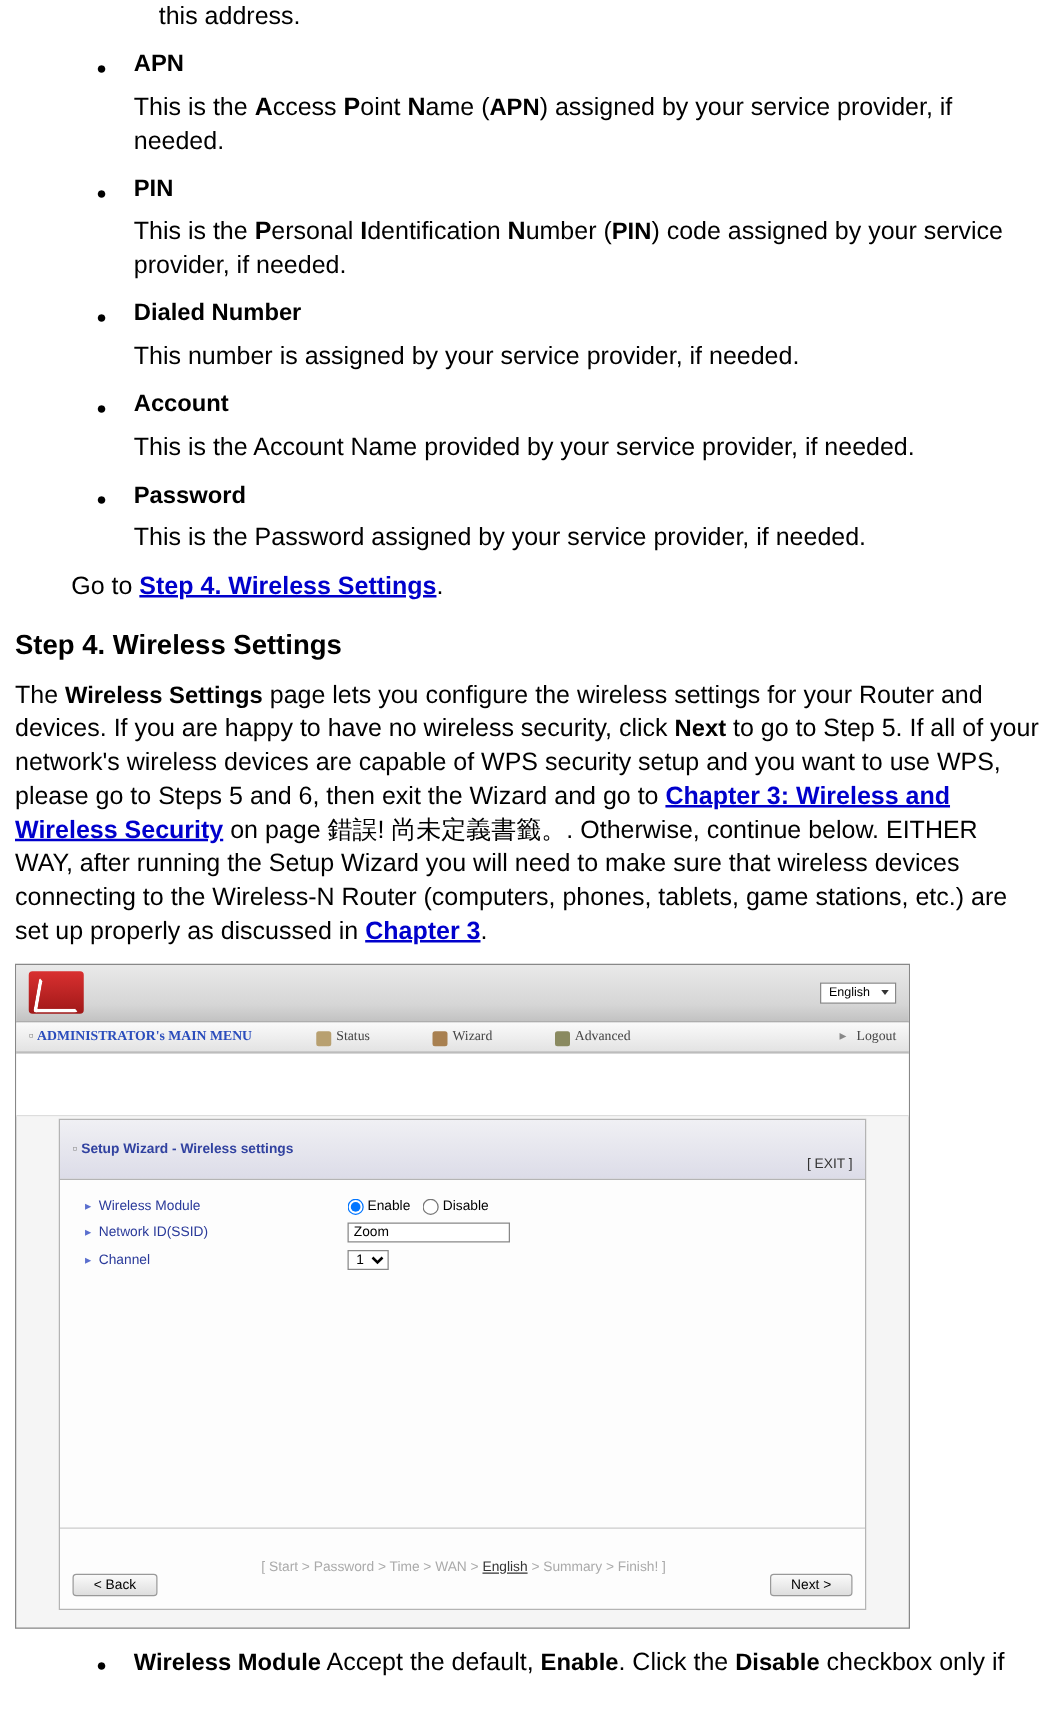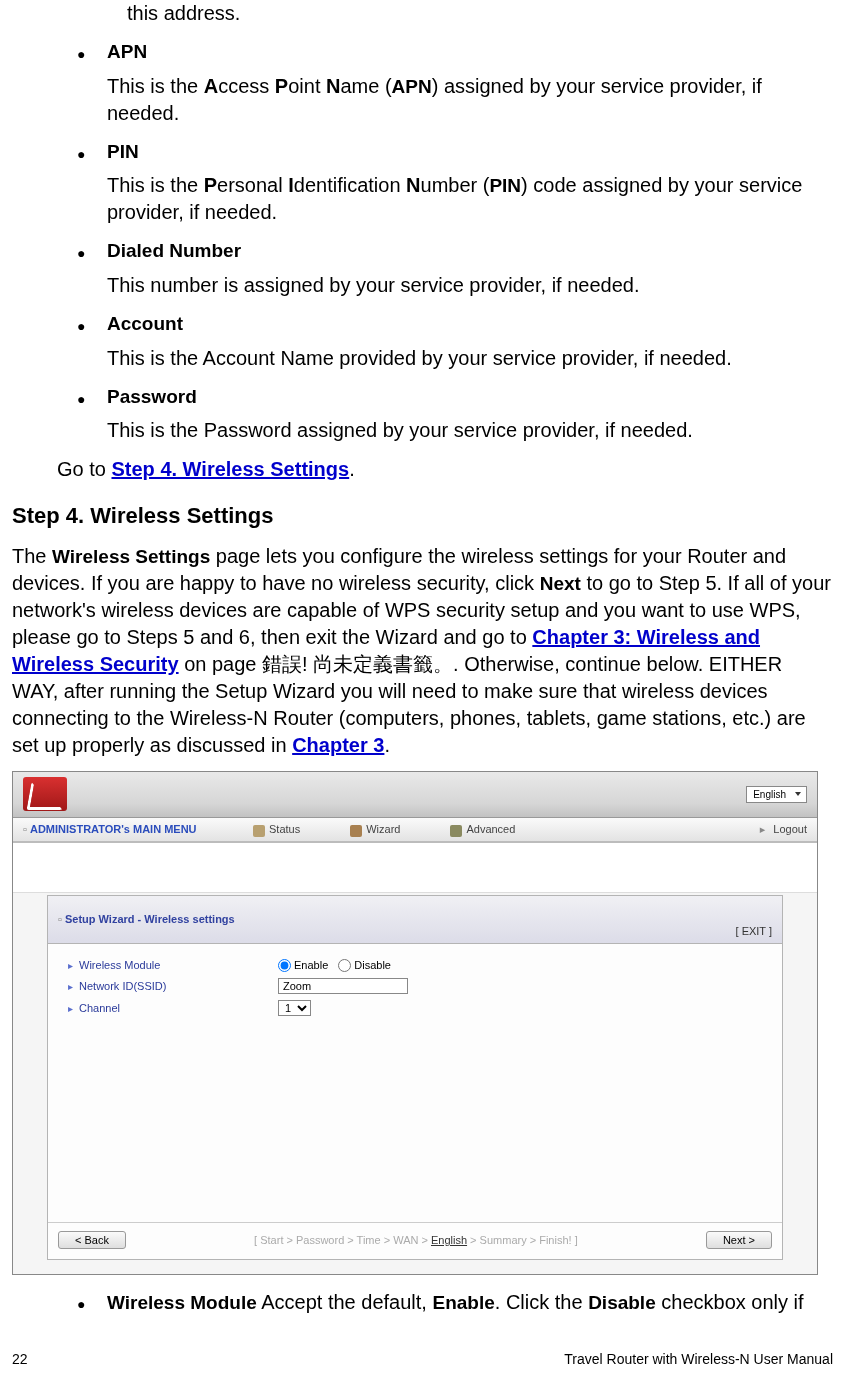--- a/index.html
+++ b/index.html
@@ -61,21 +61,21 @@
     margin-top: 10px;
   }
   .body-block {
     margin-bottom: 12px;
   }
   .bold-inline { font-weight: bold; }
   .bold-sans { font-family: Arial, sans-serif; font-weight: bold; font-size: 19px; }
   .screenshot {
     border: 1px solid #888;
     margin: 8px 0 14px 0;
-    width: 806px;
+    width: 716px;
     background: #f5f5f5;
     font-family: Tahoma, Arial, sans-serif;
     font-size: 11px;
   }
   .ss-topbar {
     height: 46px;
     background: linear-gradient(#e9e9e9, #d6d6d6 70%, #c2c2c2);
     display: flex;
     align-items: center;
     justify-content: space-between;
@@ -117,20 +117,21 @@
     border-right: 3px solid transparent;
     border-top: 4px solid #333;
   }
   .ss-menubar {
     display: flex;
     align-items: center;
     background: linear-gradient(#fafafa, #e3e3e3);
     border-bottom: 2px solid #bcbcbc;
     padding: 4px 10px;
     font-size: 11px;
+    font-family: Liberation Serif, serif;
   }
   .ss-mm-title {
     color: #2b4dbc;
     font-weight: bold;
     flex: 0 0 230px;
   }
   .ss-mitem {
     color: #444;
     margin-right: 50px;
     display: inline-flex;
@@ -210,20 +211,21 @@
     gap: 10px;
   }
   .ss-btn {
     background: linear-gradient(#fafafa, #dedede);
     border: 1px solid #999;
     border-radius: 3px;
     padding: 2px 16px;
     font-size: 11px;
     font-family: inherit;
     cursor: pointer;
+    margin-top: 28px;
   }
   .ss-crumb {
     flex: 1;
     text-align: center;
     color: #aaa;
     font-size: 11px;
   }
   .ss-crumb .cur { color: #333; text-decoration: underline; }
   .page-footer {
     position: absolute;

